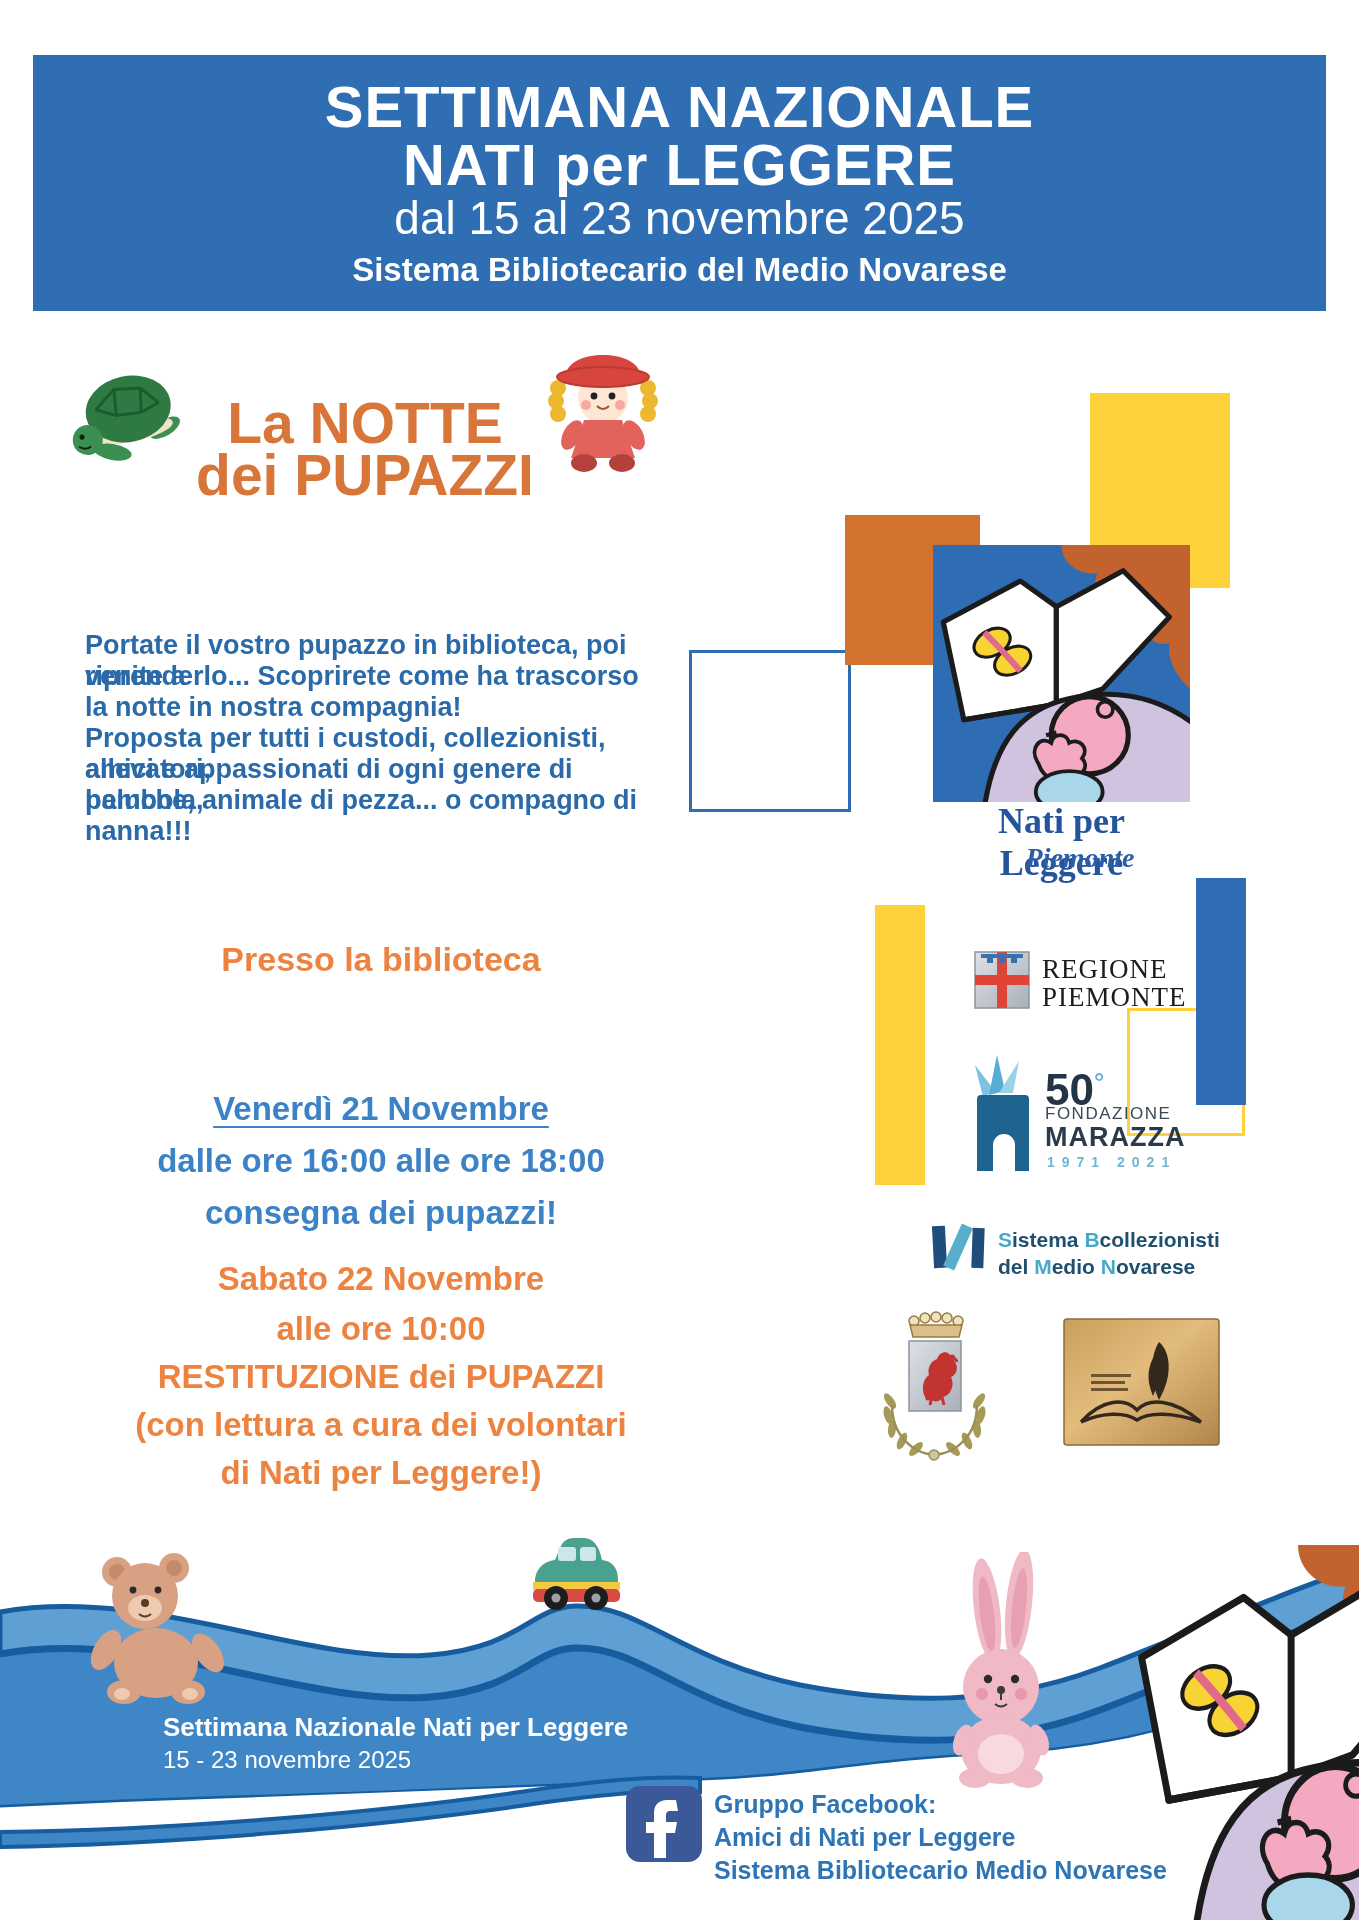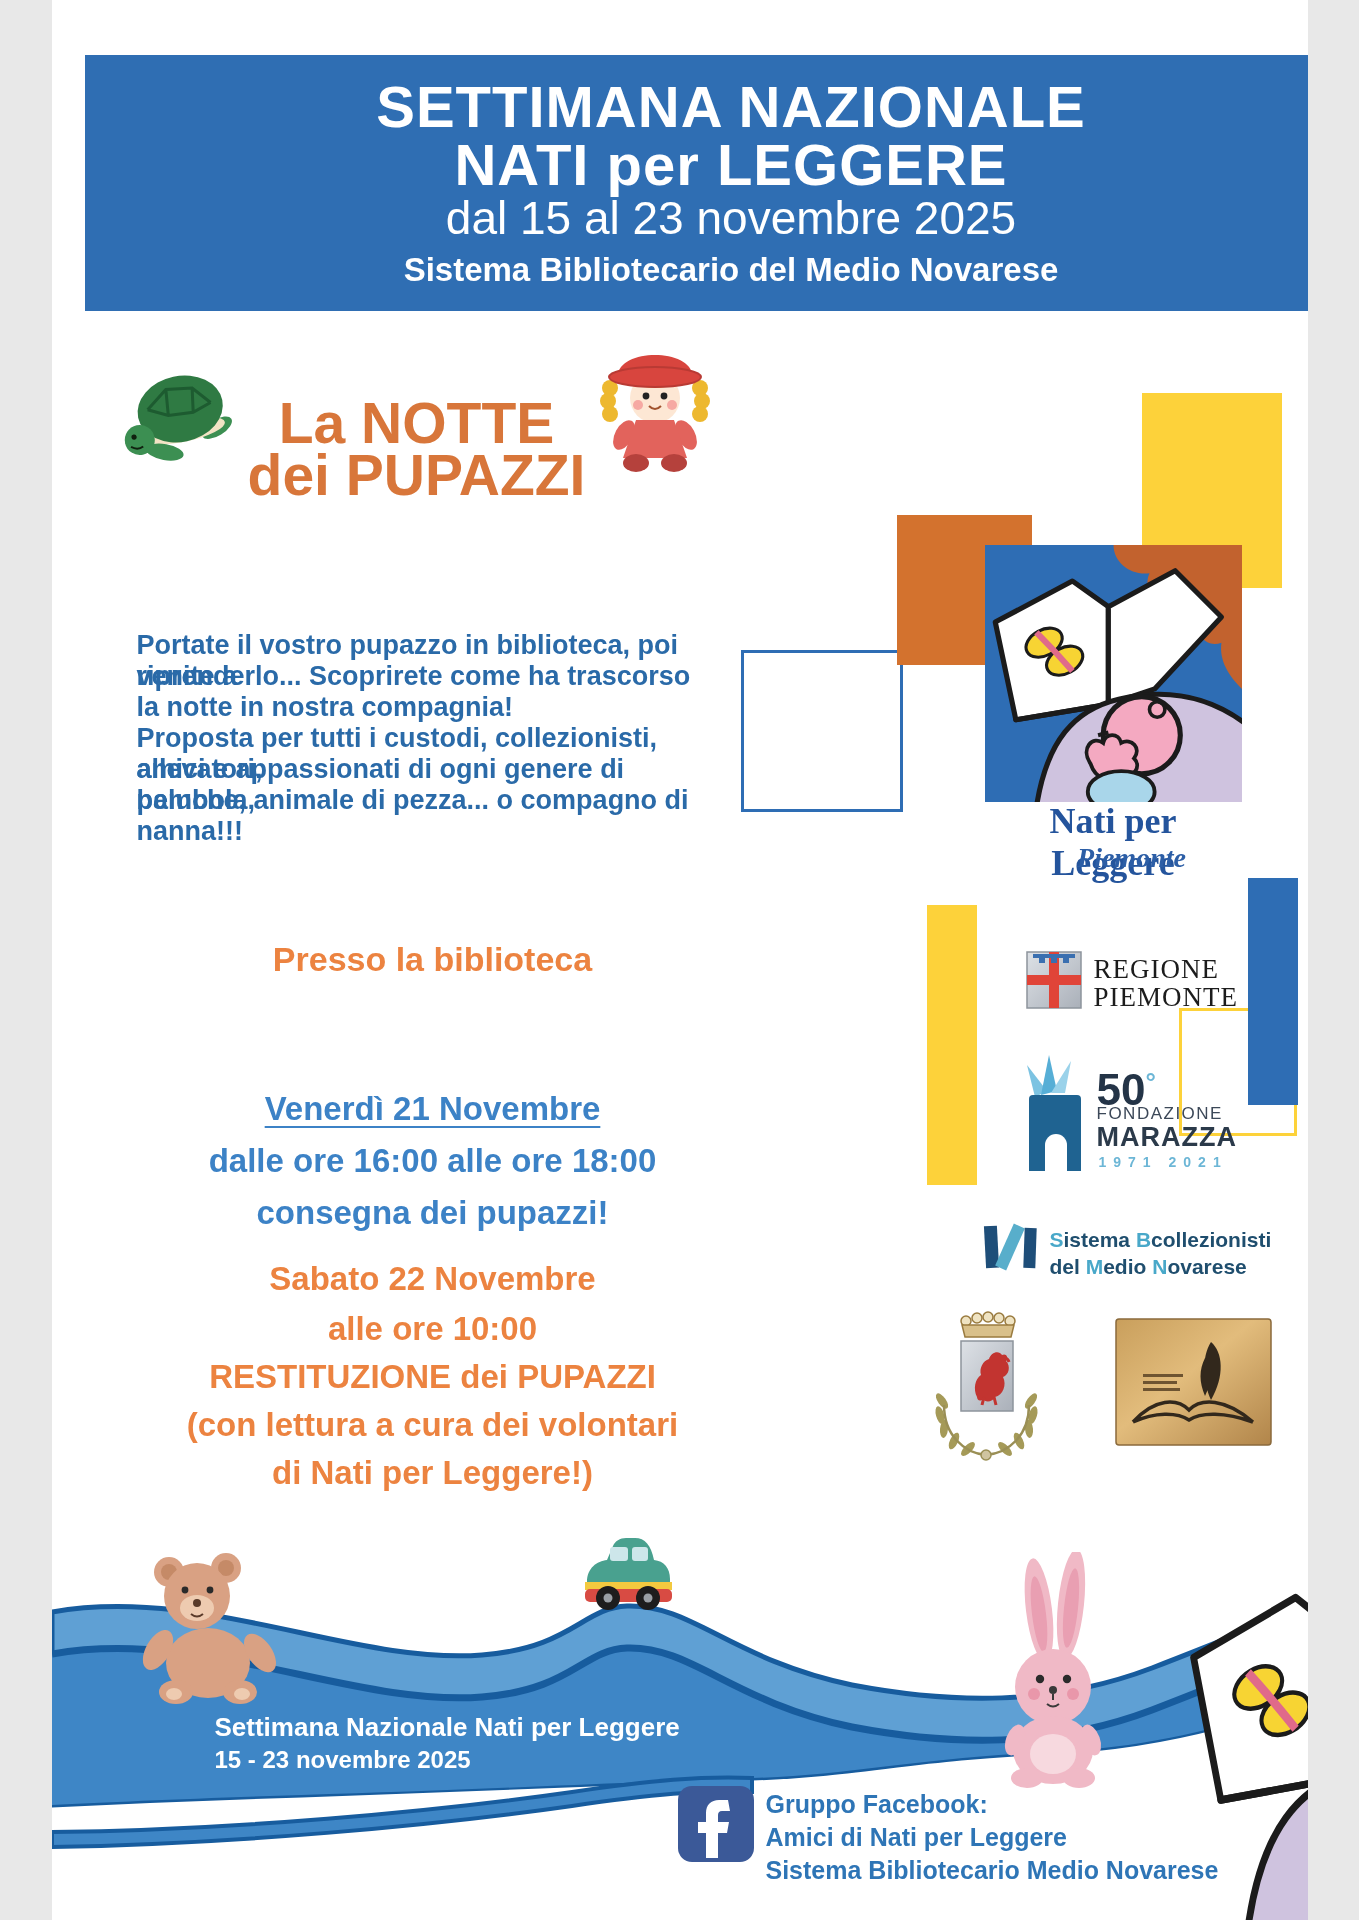--- a/index.html
+++ b/index.html
@@ -3,21 +3,21 @@
 <meta charset="utf-8">
 <style>
   :root{
     --header-bg:#2f6eb3; --orange:#d8763a; --orange-bright:#ec8340;
     --blue-text:#2a6aa8; --blue-bright:#3c82c6; --wave-main:#3e86c6;
     --wave-dark:#175c9e; --wave-light:#5fa0d4; --facebook-blue:#3b5998;
     --npl-square:#2e6db4; --yellow:#fdd23a; --orange-square:#d3722e;
   }
   *{margin:0;padding:0;box-sizing:border-box}
   body{background:#e8e8e8;font-family:"Liberation Sans",sans-serif}
-  .poster{position:relative;width:1256px;height:1920px;background:#fff;overflow:hidden;margin:0 auto}
+  .poster{position:relative;width:1359px;height:1920px;background:#fff;overflow:hidden;margin:0 auto}
   .abs{position:absolute}
   
   .hdr{left:33px;top:55px;width:1293px;height:256px;background:var(--header-bg);color:#fff;text-align:center;z-index:2}
   .hdr-l1{top:18px;font-size:58px;font-weight:bold;width:100%;letter-spacing:1px}
   .hdr-l2{top:76px;font-size:58px;font-weight:bold;width:100%;letter-spacing:1px}
   .hdr-l3{top:136px;font-size:46px;font-weight:normal;width:100%}
   .hdr-l4{top:196px;font-size:33px;font-weight:bold;width:100%}
   
   .ev-title{left:140px;width:450px;text-align:center;color:var(--orange);font-weight:bold;font-size:57px;line-height:62px;z-index:3}
   .ev-desc{left:85px;width:592px;text-align:left;color:var(--blue-text);font-weight:bold;font-size:27px;z-index:3}
@@ -284,21 +284,21 @@
     <ellipse cx="82" cy="226" rx="16" ry="10" fill="#f0b9c6"></ellipse>
   </svg>
 
   <div class="abs" style="left:1128px;top:1545px;width:231px;height:375px;overflow:hidden;z-index:2">
     <svg width="340" height="375" viewBox="0 0 100 100" preserveAspectRatio="none">
         <use href="#npl-pic"></use>
       </svg>
   </div>
 
   <div class="abs band-text" style="left:163px;top:1712px;font-size:26px">Settimana Nazionale Nati per Leggere</div>
-  <div class="abs band-text" style="left:163px;top:1746px;font-size:24px;font-weight:bold">15 - 23 novembre 2025</div>
+  <div class="abs band-text" style="left:163px;top:1746px;font-size:24px;font-weight:normal">15 - 23 novembre 2025</div>
 
   <svg class="abs" style="left:626px;top:1786px;z-index:4" width="76" height="76" viewBox="0 0 76 76">
     <rect x="0" y="0" width="76" height="76" rx="14" fill="var(--facebook-blue,#3b5998)"></rect>
     <path d="M50,14 h-9 c-8,0 -13,5 -13,13 v9 h-8 v11 h8 v25 h12 v-25 h9 l2,-11 h-11 v-7 c0,-2 1,-4 4,-4 h8 Z" fill="#ffffff"></path>
   </svg>
   <div class="abs fb-text" style="left:714px;top:1788px">Gruppo Facebook:</div>
   <div class="abs fb-text" style="left:714px;top:1821px">Amici di Nati per Leggere</div>
   <div class="abs fb-text" style="left:714px;top:1854px">Sistema Bibliotecario Medio Novarese</div>
 
 </div>

